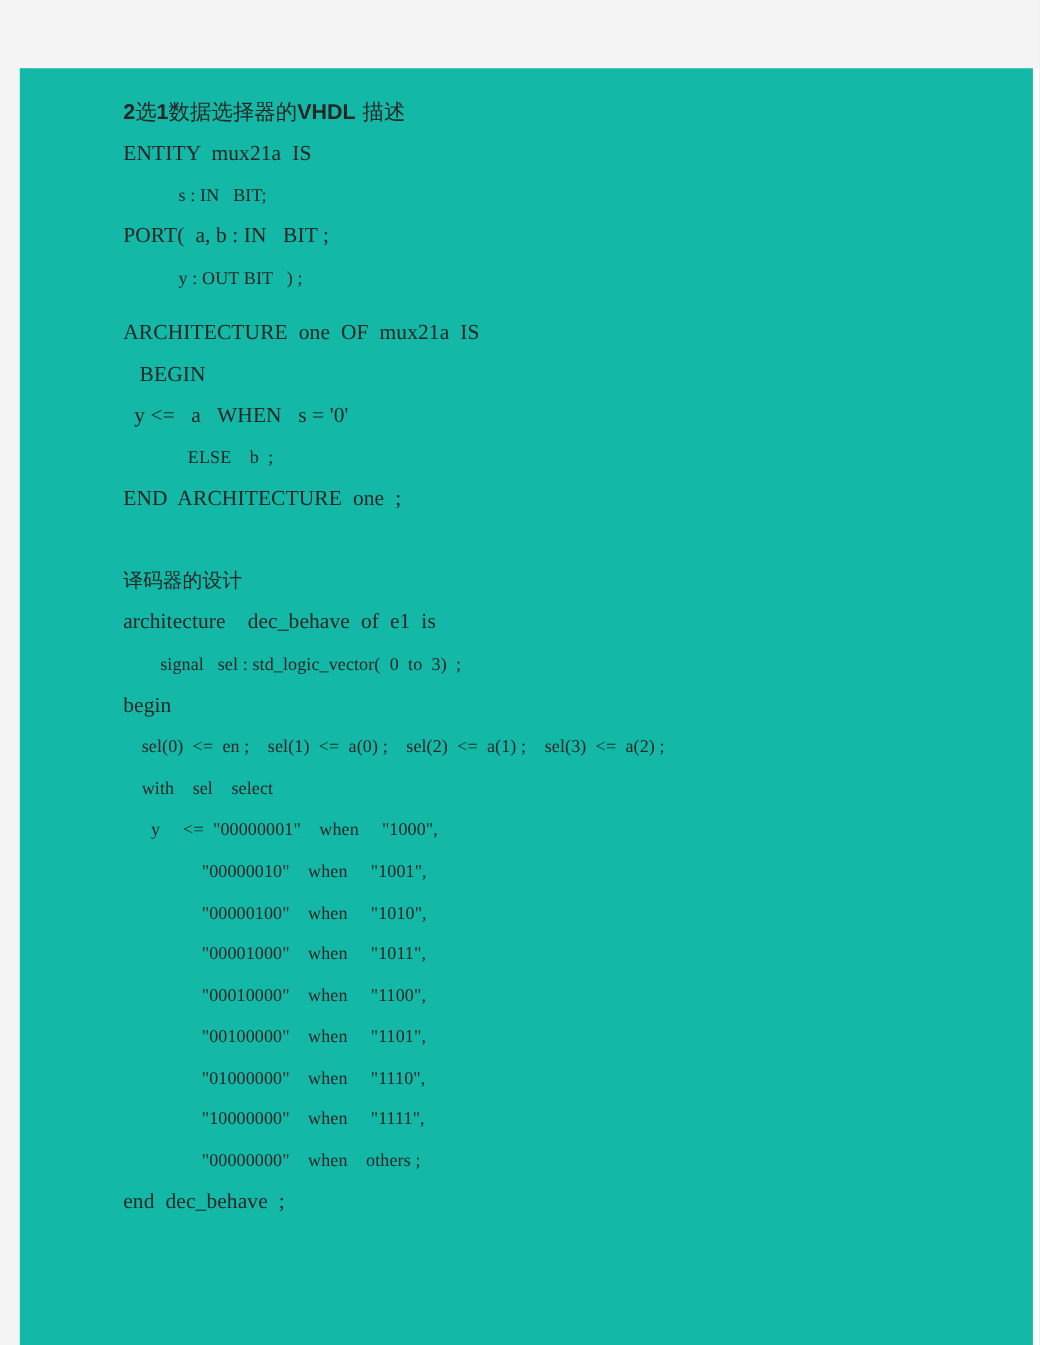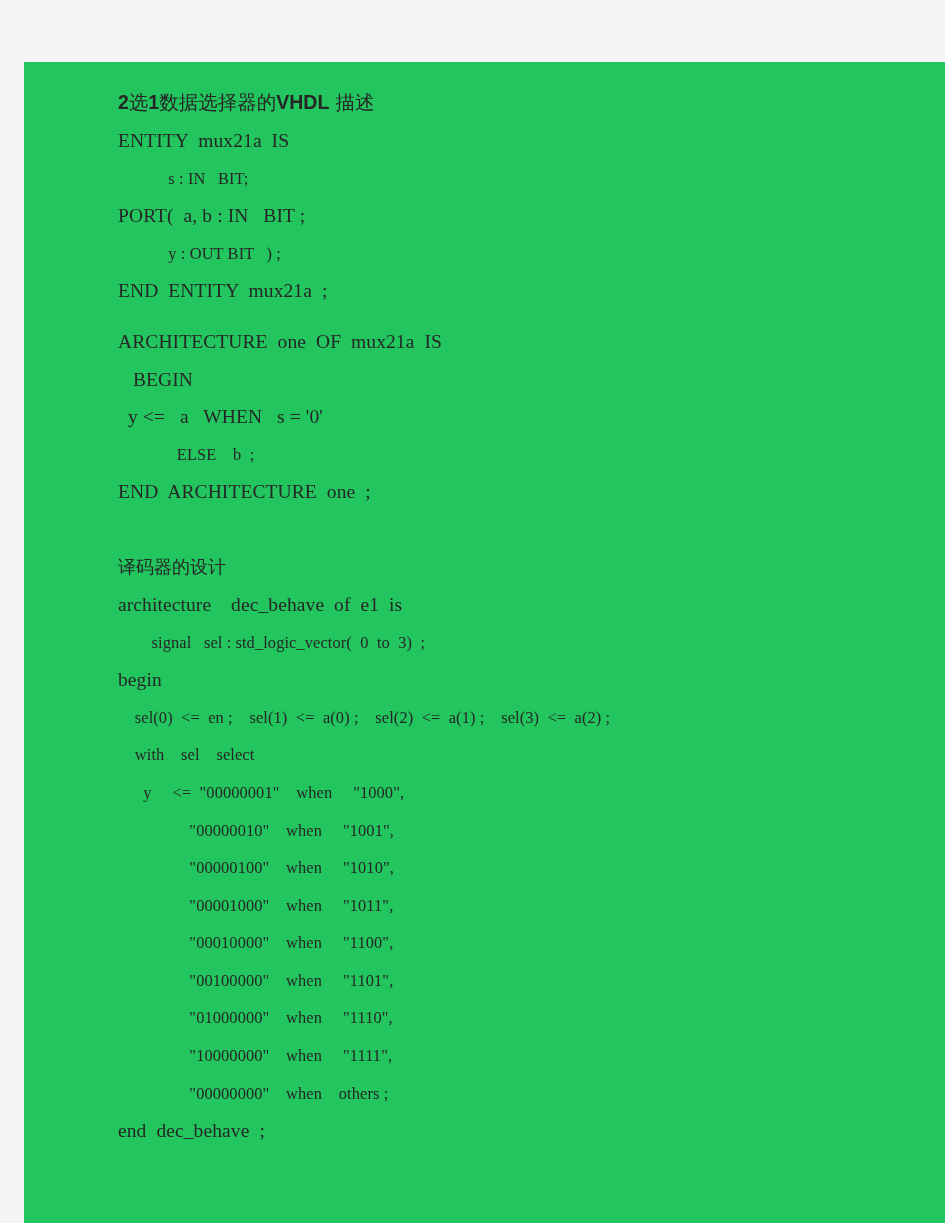--- a/index.html
+++ b/index.html
@@ -27,24 +27,24 @@
     background: #f4f4f4;
   }
   .gutter-left {
     position: absolute;
     top: 0; left: 0;
     width: 24px; height: 1223px;
     background: #f4f4f4;
   }
   .page-sheet {
     position: absolute;
-    top: 62px; left: 24px;
+    top: 62px; left: 18px;
     width: 921px;
     height: 1161px;
-    background: #22c55e;
+    background: #14b8a6;
   }
   .content {
     position: absolute;
     top: 0; left: 0;
     width: 921px;
     padding-top: 26px;
   }
   .code-line {
     display: block;
     color: #262626;
@@ -100,21 +100,20 @@
   <div class="page-sheet">
     <div class="content">
 
       <div>
         <div class="heading"><span class="lat">2</span><span class="cjk">选</span><span class="lat">1</span><span class="cjk">数据选择器的</span><span class="lat">VHDL</span><span class="cjk"> 描述</span></div>
 
         <span class="code-line">ENTITY  mux21a  IS</span>
         <span class="code-line small">            s : IN   BIT;</span>
         <span class="code-line">PORT(  a, b : IN   BIT ;</span>
         <span class="code-line small">            y : OUT BIT   ) ;</span>
-        <span class="code-line">END  ENTITY  mux21a  ;</span>
         <div class="spacer-sm"></div>
         <span class="code-line">ARCHITECTURE  one  OF  mux21a  IS</span>
         <span class="code-line">   BEGIN</span>
         <span class="code-line">  y &lt;=   a   WHEN   s = '0'</span>
         <span class="code-line small">              ELSE    b  ;</span>
         <span class="code-line">END  ARCHITECTURE  one  ;</span>
       </div>
 
       <div class="spacer-lg"></div>
 

